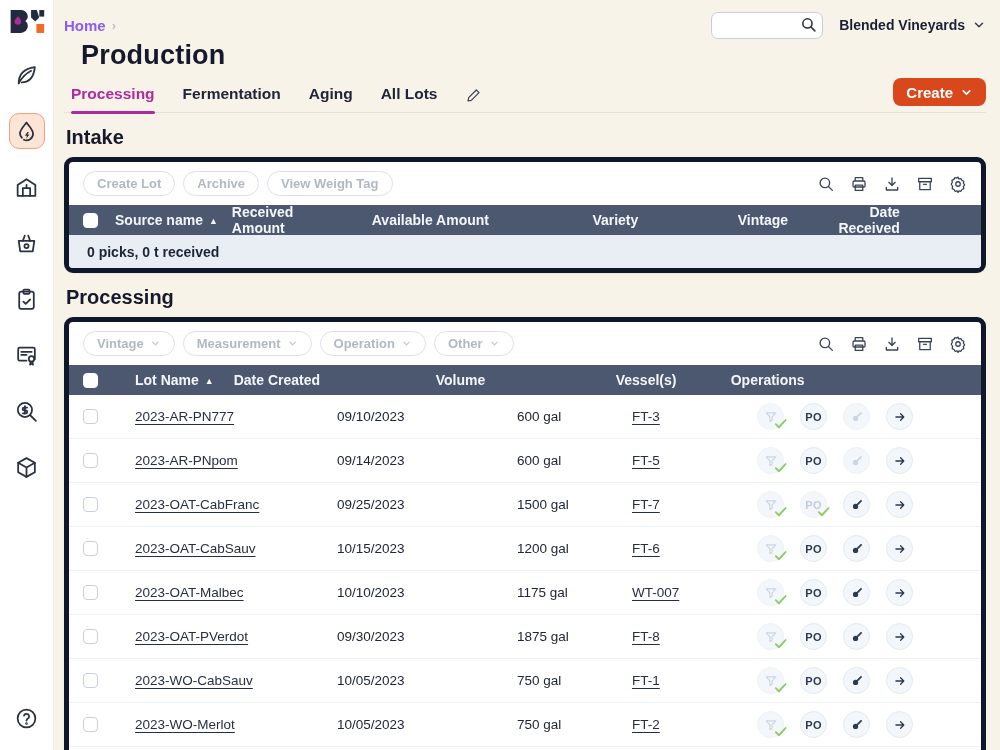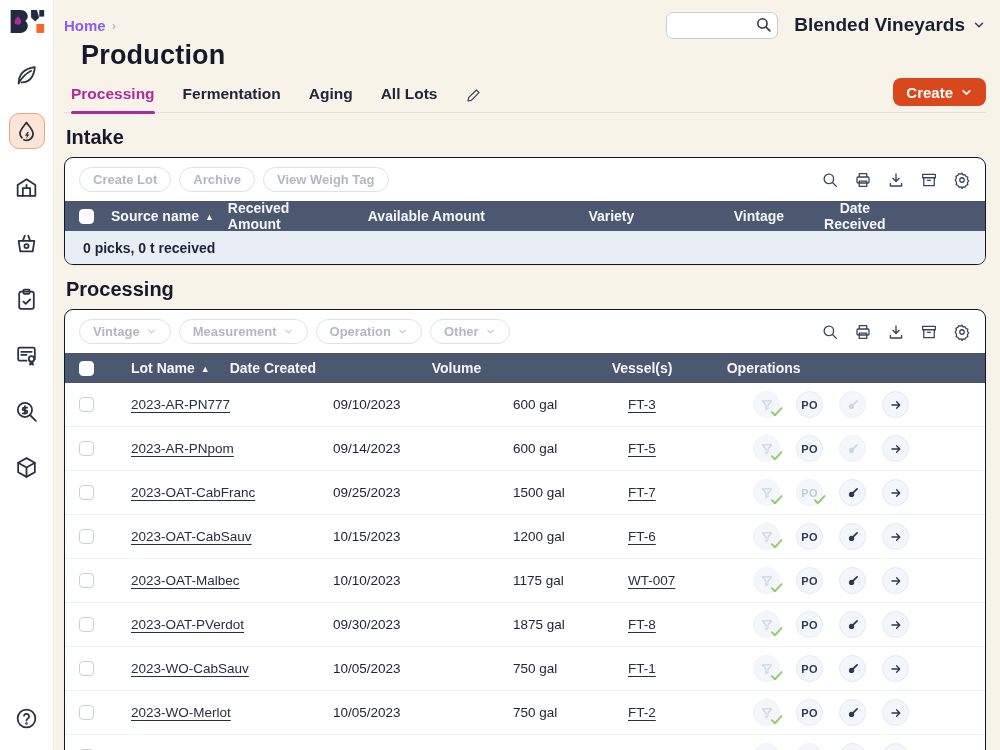--- a/index.html
+++ b/index.html
@@ -21,21 +21,21 @@
   .main { margin-left:54px; padding:0 14px 0 10px; }
 
   .topbar { display:flex; align-items:center; padding-top:12px; height:38px; }
   .breadcrumb { font-size:15px; font-weight:700; color:#8b5cf6; }
   .crumb-sep { color:#b9bfc9; font-size:13px; margin-left:6px; font-weight:700; }
   .topbar-right { margin-left:auto; display:flex; align-items:center; }
   .search-box { position:relative; width:112px; height:27px; }
   .search-box input { width:100%; height:100%; border:1px solid #c9cdd4; border-radius:7px;
                       background:#fff; padding:0 26px 0 8px; font-size:13px; outline:none; }
   .search-box .mag { position:absolute; right:6px; top:4.5px; width:17px; height:17px; color:#2a3142; }
-  .org-switcher { display:flex; align-items:center; gap:7px; margin-left:16px; font-size:19px;
+  .org-switcher { display:flex; align-items:center; gap:7px; margin-left:16px; font-size:14px;
                   font-weight:700; color:#191f33; cursor:pointer; }
   .org-switcher svg { width:14px; height:14px; color:#3a4152; }
 
   .page-title { font-size:27px; font-weight:800; color:#15192b; margin:2px 0 0 17px; letter-spacing:.2px; }
 
   .tabbar { position:relative; display:flex; align-items:flex-end; gap:28px; margin-top:8px;
             padding:0 0 0 7px; border-bottom:1px solid #e6e1d4; height:34px; }
   .tab { font-size:15.5px; font-weight:700; color:#20253a; padding-bottom:9px; cursor:pointer;
          position:relative; white-space:nowrap; }
   .tab.active { color:#b02a9e; }
@@ -43,21 +43,21 @@
                        background:#b02a9e; border-radius:3px; }
   .tab-edit { padding-bottom:9px; color:#3a4152; cursor:pointer; }
   .tab-edit svg { width:16px; height:16px; }
   .create-btn { position:absolute; right:0; bottom:6px; background:#d9481c; color:#fff; border:none;
                 border-radius:8px; height:28px; padding:0 13px; font-size:15px; font-weight:700;
                 display:flex; align-items:center; gap:7px; cursor:pointer; font-family:inherit; }
   .create-btn svg { width:13px; height:13px; }
 
   .section-heading { font-size:20px; font-weight:800; color:#15192b; margin:13px 0 8px 2px; }
 
-  .card { background:#fff; border:1px solid #0f172a; border-radius:9px; overflow:hidden;
+  .card { background:#fff; border:5px solid #0f172a; border-radius:9px; overflow:hidden;
           box-shadow:0 1px 2px rgba(0,0,0,.04); }
 
   .card-toolbar { display:flex; align-items:center; padding:9px 14px; }
   .pill-btn { border:1px solid #dde1e7; background:#fff; color:#b2b8c2; border-radius:14px;
               height:25px; padding:0 13px; font-size:13px; font-weight:700; margin-right:8px;
               display:flex; align-items:center; gap:6px; cursor:default; font-family:inherit; }
   .pill-btn svg { width:11px; height:11px; color:#c3c8d0; }
   .toolbar-icons { margin-left:auto; display:flex; align-items:center; gap:15px; color:#39435a; }
   .toolbar-icons .tico { width:18px; height:18px; cursor:pointer; display:flex; }
   .toolbar-icons svg { width:18px; height:18px; }
@@ -68,21 +68,21 @@
   .checkbox { width:15px; height:15px; border-radius:4px; background:#fff; border:1px solid #c8cfda; cursor:pointer; }
   .thead .checkbox { border-color:#fff; }
   .sort-arrow { font-size:9px; margin-left:6px; position:relative; top:-1px; }
 
   
   .i-col { text-align:center; }
   .i-col:nth-child(2){ width:120px; text-align:left; padding-left:14px; }
   .i-col:nth-child(3){ width:185px; }
   .i-col:nth-child(4){ width:185px; }
   .i-col:nth-child(5){ width:110px; }
-  .i-col:nth-child(6){ width:82px; }
+  .i-col:nth-child(6){ width:82px;text-align:right; }
   .i-col:nth-child(7){ width:160px; }
   .summary-row { background:#e9eef5; height:33px; display:flex; align-items:center;
                  padding-left:18px; font-size:14px; font-weight:700; color:#1c2335; }
 
   
   .p-col { text-align:left; padding-left:20px; }
   .p-col:nth-child(2){ width:202px; }
   .p-col:nth-child(3){ width:180px; }
   .p-col:nth-child(4){ width:115px; }
   .p-col:nth-child(5){ width:132px; }

